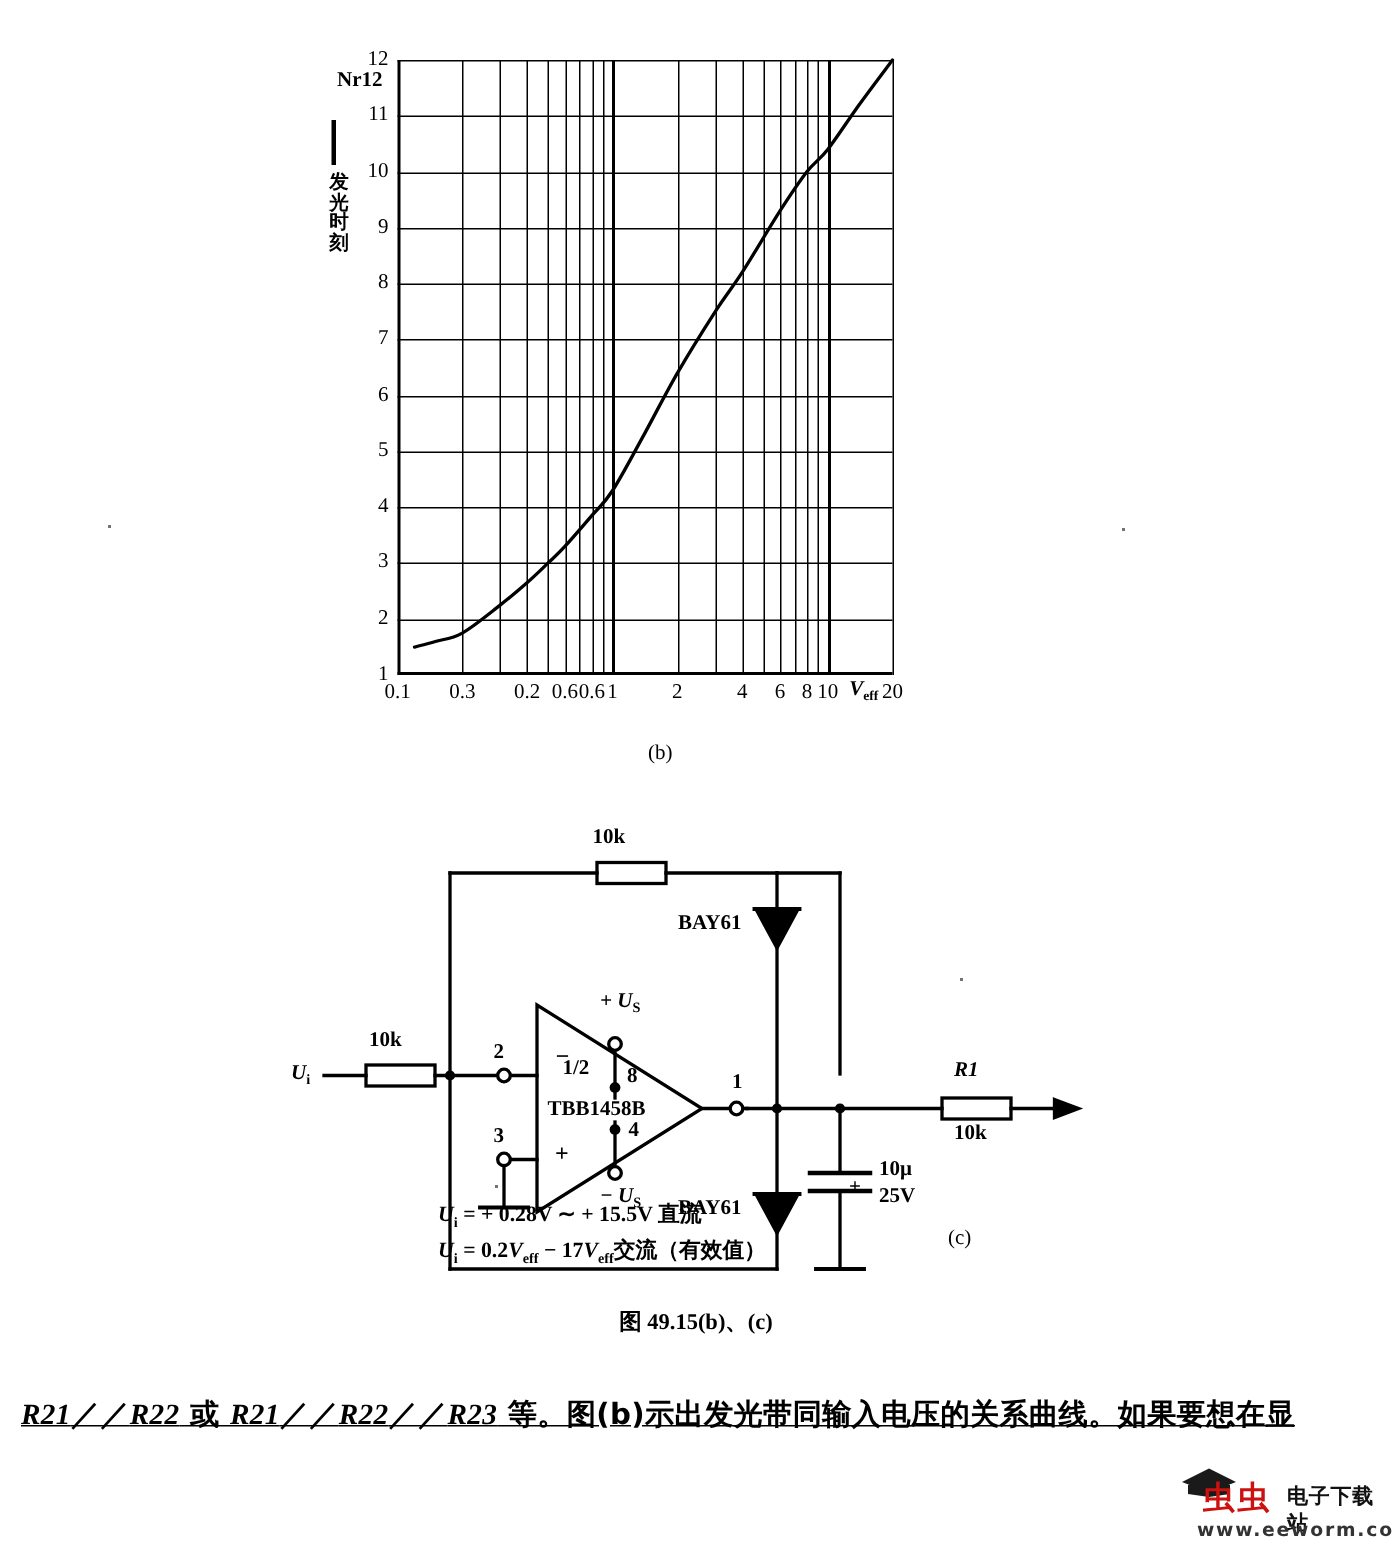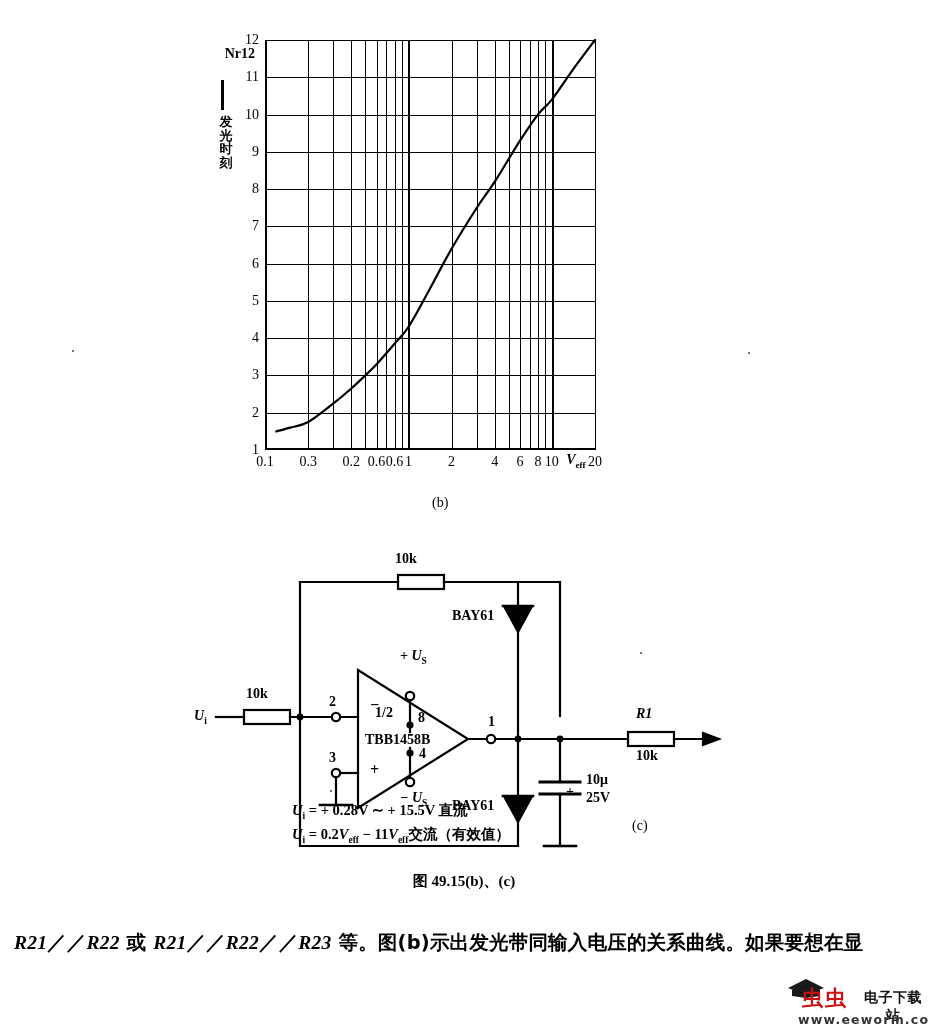--- a/index.html
+++ b/index.html
@@ -35,25 +35,25 @@
   #formula-block{position:absolute;left:292px;top:800px;font-size:14.5px;font-weight:bold;line-height:1.45;}
   #formula-block .fl{white-space:nowrap;}
   #formula-block i{font-style:italic;}
   #formula-block sub{font-size:9.5px;font-style:normal;}
   .cjk{font-family:"DejaVu Sans",sans-serif;}
   #label-c{position:absolute;left:632px;top:818px;font-size:14px;}
   #figure-caption{position:absolute;left:0;top:872px;width:928px;text-align:center;font-size:15px;font-weight:bold;}
   #figure-caption .cjk{font-size:15px;}
 
   
-  #body-text{position:absolute;left:14px;top:925px;width:900px;font-family:"DejaVu Sans",sans-serif;font-size:19.5px;font-weight:bold;line-height:35px;letter-spacing:0.2px;}
+  #body-text{position:absolute;left:14px;top:925px;width:900px;font-family:"DejaVu Sans",sans-serif;font-size:19.5px;font-weight:bold;line-height:35px;letter-spacing:0.2px;text-decoration:underline;}
   #body-text i{font-family:"Liberation Serif",serif;font-style:italic;font-weight:bold;}
 
   
-  #watermark{position:absolute;left:786px;top:984px;width:142px;height:50px;text-align:center;}
+  #watermark{position:absolute;left:786px;top:984px;width:142px;height:50px;}
   #wm-bugs{position:absolute;left:16px;top:0px;font-family:"DejaVu Sans",sans-serif;font-size:21px;font-weight:bold;color:#cc1111;letter-spacing:2px;}
   #wm-site{position:absolute;left:72px;top:5px;font-family:"DejaVu Sans",sans-serif;font-size:14px;font-weight:bold;color:#111;letter-spacing:0.5px;}
   #wm-url{position:absolute;left:12px;top:28px;font-family:"DejaVu Sans",sans-serif;font-size:12.5px;font-weight:bold;color:#333;letter-spacing:1.2px;}
   #wm-cap{position:absolute;left:0px;top:-8px;width:40px;height:22px;}
 
   .speck{position:absolute;width:2px;height:2px;background:#000;opacity:.55;}
 </style>
 </head>
 <body>
 
@@ -217,34 +217,34 @@
   <div class="ctext ital" style="left:194px;top:188px;"><span>U</span><sub>i</sub></div>
   <div class="ctext" style="left:329px;top:174px;">2</div>
   <div class="ctext" style="left:329px;top:230px;">3</div>
   <div class="ctext" style="left:418px;top:190px;">8</div>
   <div class="ctext" style="left:419px;top:226px;">4</div>
   <div class="ctext" style="left:488px;top:194px;">1</div>
   <div class="ctext ital" style="left:370px;top:176px;font-size:16px;">−</div>
   <div class="ctext" style="left:370px;top:241px;font-size:16px;">+</div>
   <div class="ctext" style="left:375px;top:185px;">1/2</div>
   <div class="ctext" style="left:365px;top:212px;">TBB1458B</div>
-  <div class="ctext ital" style="left:400px;top:128px;"><span>+ U</span><sub>S</sub></div>
+  <div class="ctext ital" style="left:400px;top:140px;"><span>+ U</span><sub>S</sub></div>
   <div class="ctext ital" style="left:400px;top:270px;"><span>− U</span><sub>S</sub></div>
   <div class="ctext" style="left:452px;top:88px;">BAY61</div>
   <div class="ctext" style="left:452px;top:278px;">BAY61</div>
   <div class="ctext ital" style="left:636px;top:186px;">R1</div>
   <div class="ctext" style="left:636px;top:228px;">10k</div>
   <div class="ctext" style="left:586px;top:252px;">10μ</div>
   <div class="ctext" style="left:586px;top:270px;">25V</div>
   <div class="ctext" style="left:566px;top:264px;">+</div>
 </div>
 
 <div class="abs" id="formula-block">
   <div class="fl"><i>U</i><sub>i</sub><span> = + 0.28V ∼ + 15.5V </span><span class="cjk">直流</span></div>
-  <div class="fl"><i>U</i><sub>i</sub><span> = 0.2</span><i>V</i><sub>eff</sub><span> − 11</span><i>V</i><sub>eff</sub><span class="cjk">交流（有效值）</span></div>
+  <div class="fl"><i>U</i><sub>i</sub><span> = 0.2</span><i>V</i><sub>eff</sub><span> − 17</span><i>V</i><sub>eff</sub><span class="cjk">交流（有效值）</span></div>
 </div>
 
 <div class="abs" id="label-c">(c)</div>
 
 <div class="abs" id="figure-caption">
   <span class="cjk">图</span><span> 49.15(b)、(c)</span>
 </div>
 
 <div class="abs" id="body-text">
   <div><i>R21</i><span>／／</span><i>R22</i><span> 或 </span><i>R21</i><span>／／</span><i>R22</i><span>／／</span><i>R23</i><span> 等。图(b)示出发光带同输入电压的关系曲线。如果要想在显</span></div>

